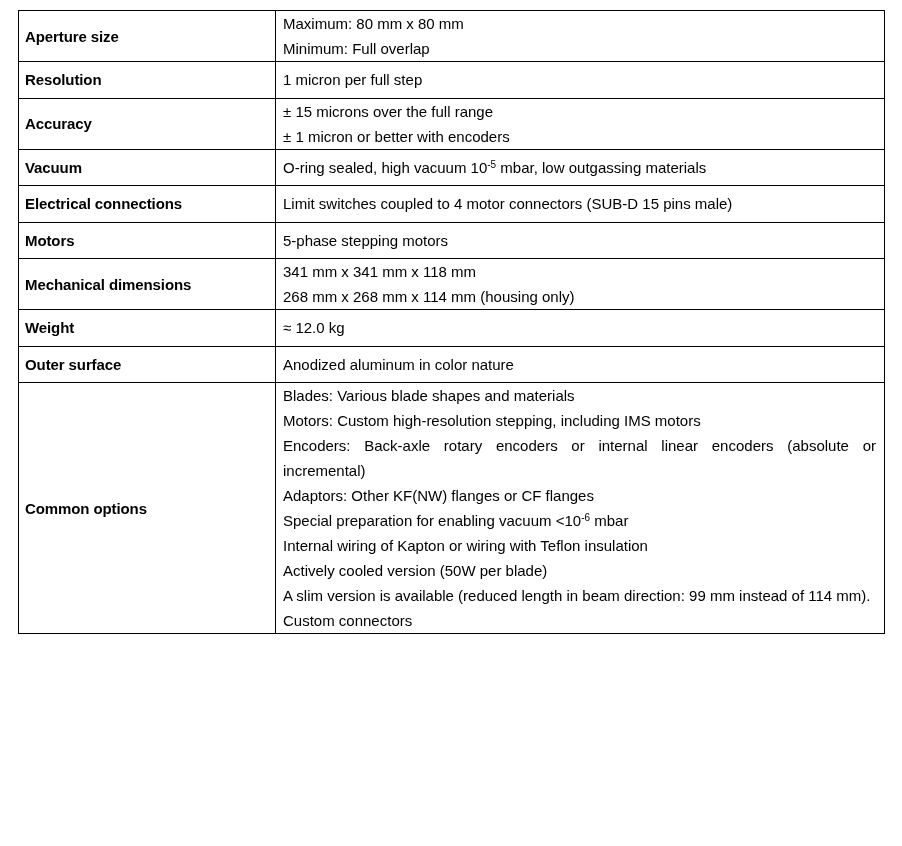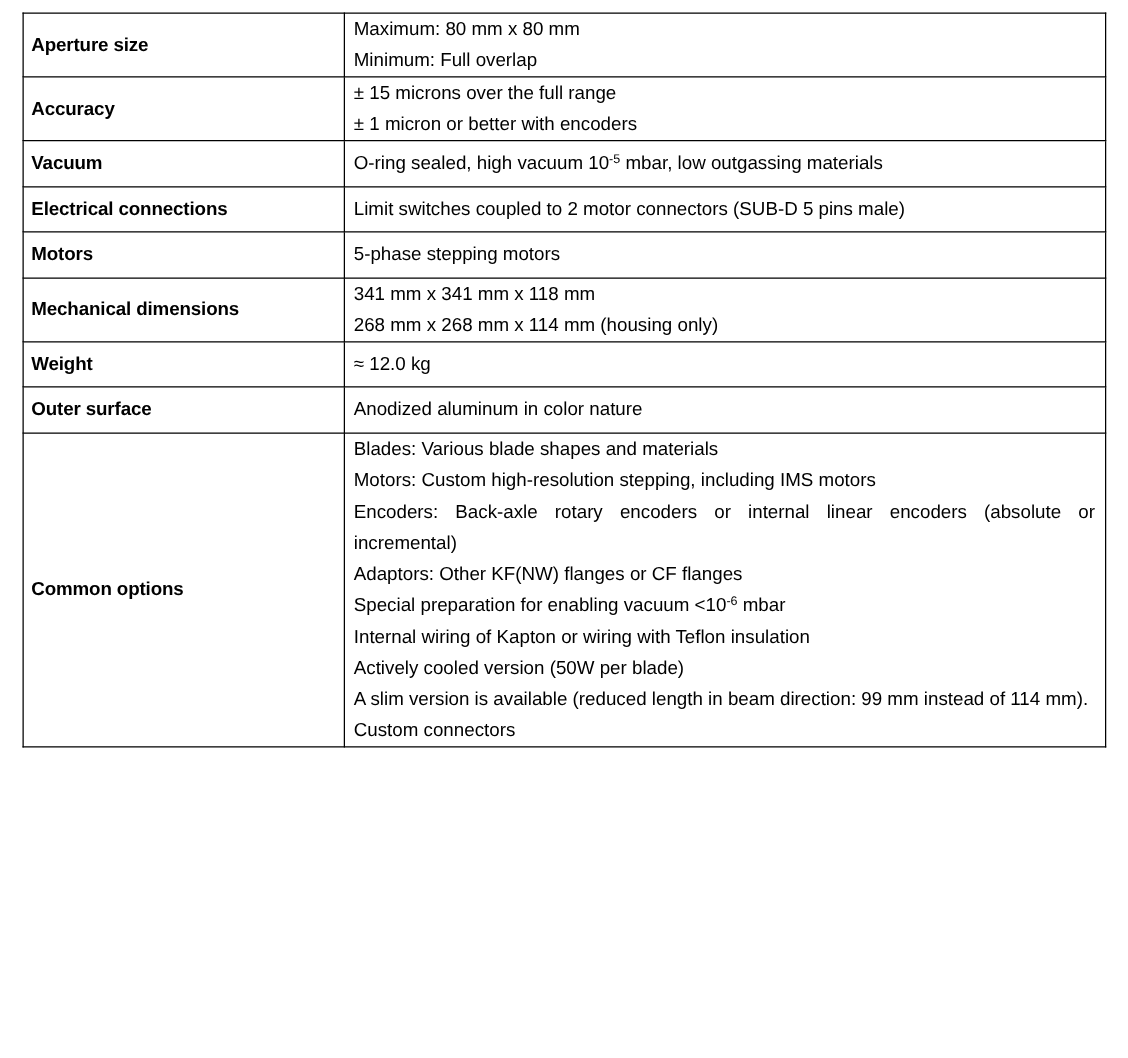--- a/index.html
+++ b/index.html
@@ -57,36 +57,42 @@
     </colgroup>
     <tbody id="spec-body">
         <tr class="spec-row">
           <td class="label-cell">Aperture size</td>
           <td class="value-cell">
             <div class="para">Maximum: 80 mm x 80 mm</div>
             <div class="para">Minimum: Full overlap</div>
           </td>
         </tr>
         <tr class="spec-row">
+          <td class="label-cell">Resolution</td>
+          <td class="value-cell">
+            <div class="para">1 micron per full step</div>
+          </td>
+        </tr>
+        <tr class="spec-row">
           <td class="label-cell">Accuracy</td>
           <td class="value-cell">
             <div class="para">± 15 microns over the full range</div>
             <div class="para">± 1 micron or better with encoders</div>
           </td>
         </tr>
         <tr class="spec-row">
           <td class="label-cell">Vacuum</td>
           <td class="value-cell">
             <div class="para">O-ring sealed, high vacuum 10<sup class="exp">-5</sup> mbar, low outgassing materials</div>
           </td>
         </tr>
         <tr class="spec-row">
           <td class="label-cell">Electrical connections</td>
           <td class="value-cell">
-            <div class="para">Limit switches coupled to 2 motor connectors (SUB-D 5 pins male)</div>
+            <div class="para">Limit switches coupled to 4 motor connectors (SUB-D 15 pins male)</div>
           </td>
         </tr>
         <tr class="spec-row">
           <td class="label-cell">Motors</td>
           <td class="value-cell">
             <div class="para">5-phase stepping motors</div>
           </td>
         </tr>
         <tr class="spec-row">
           <td class="label-cell">Mechanical dimensions</td>

